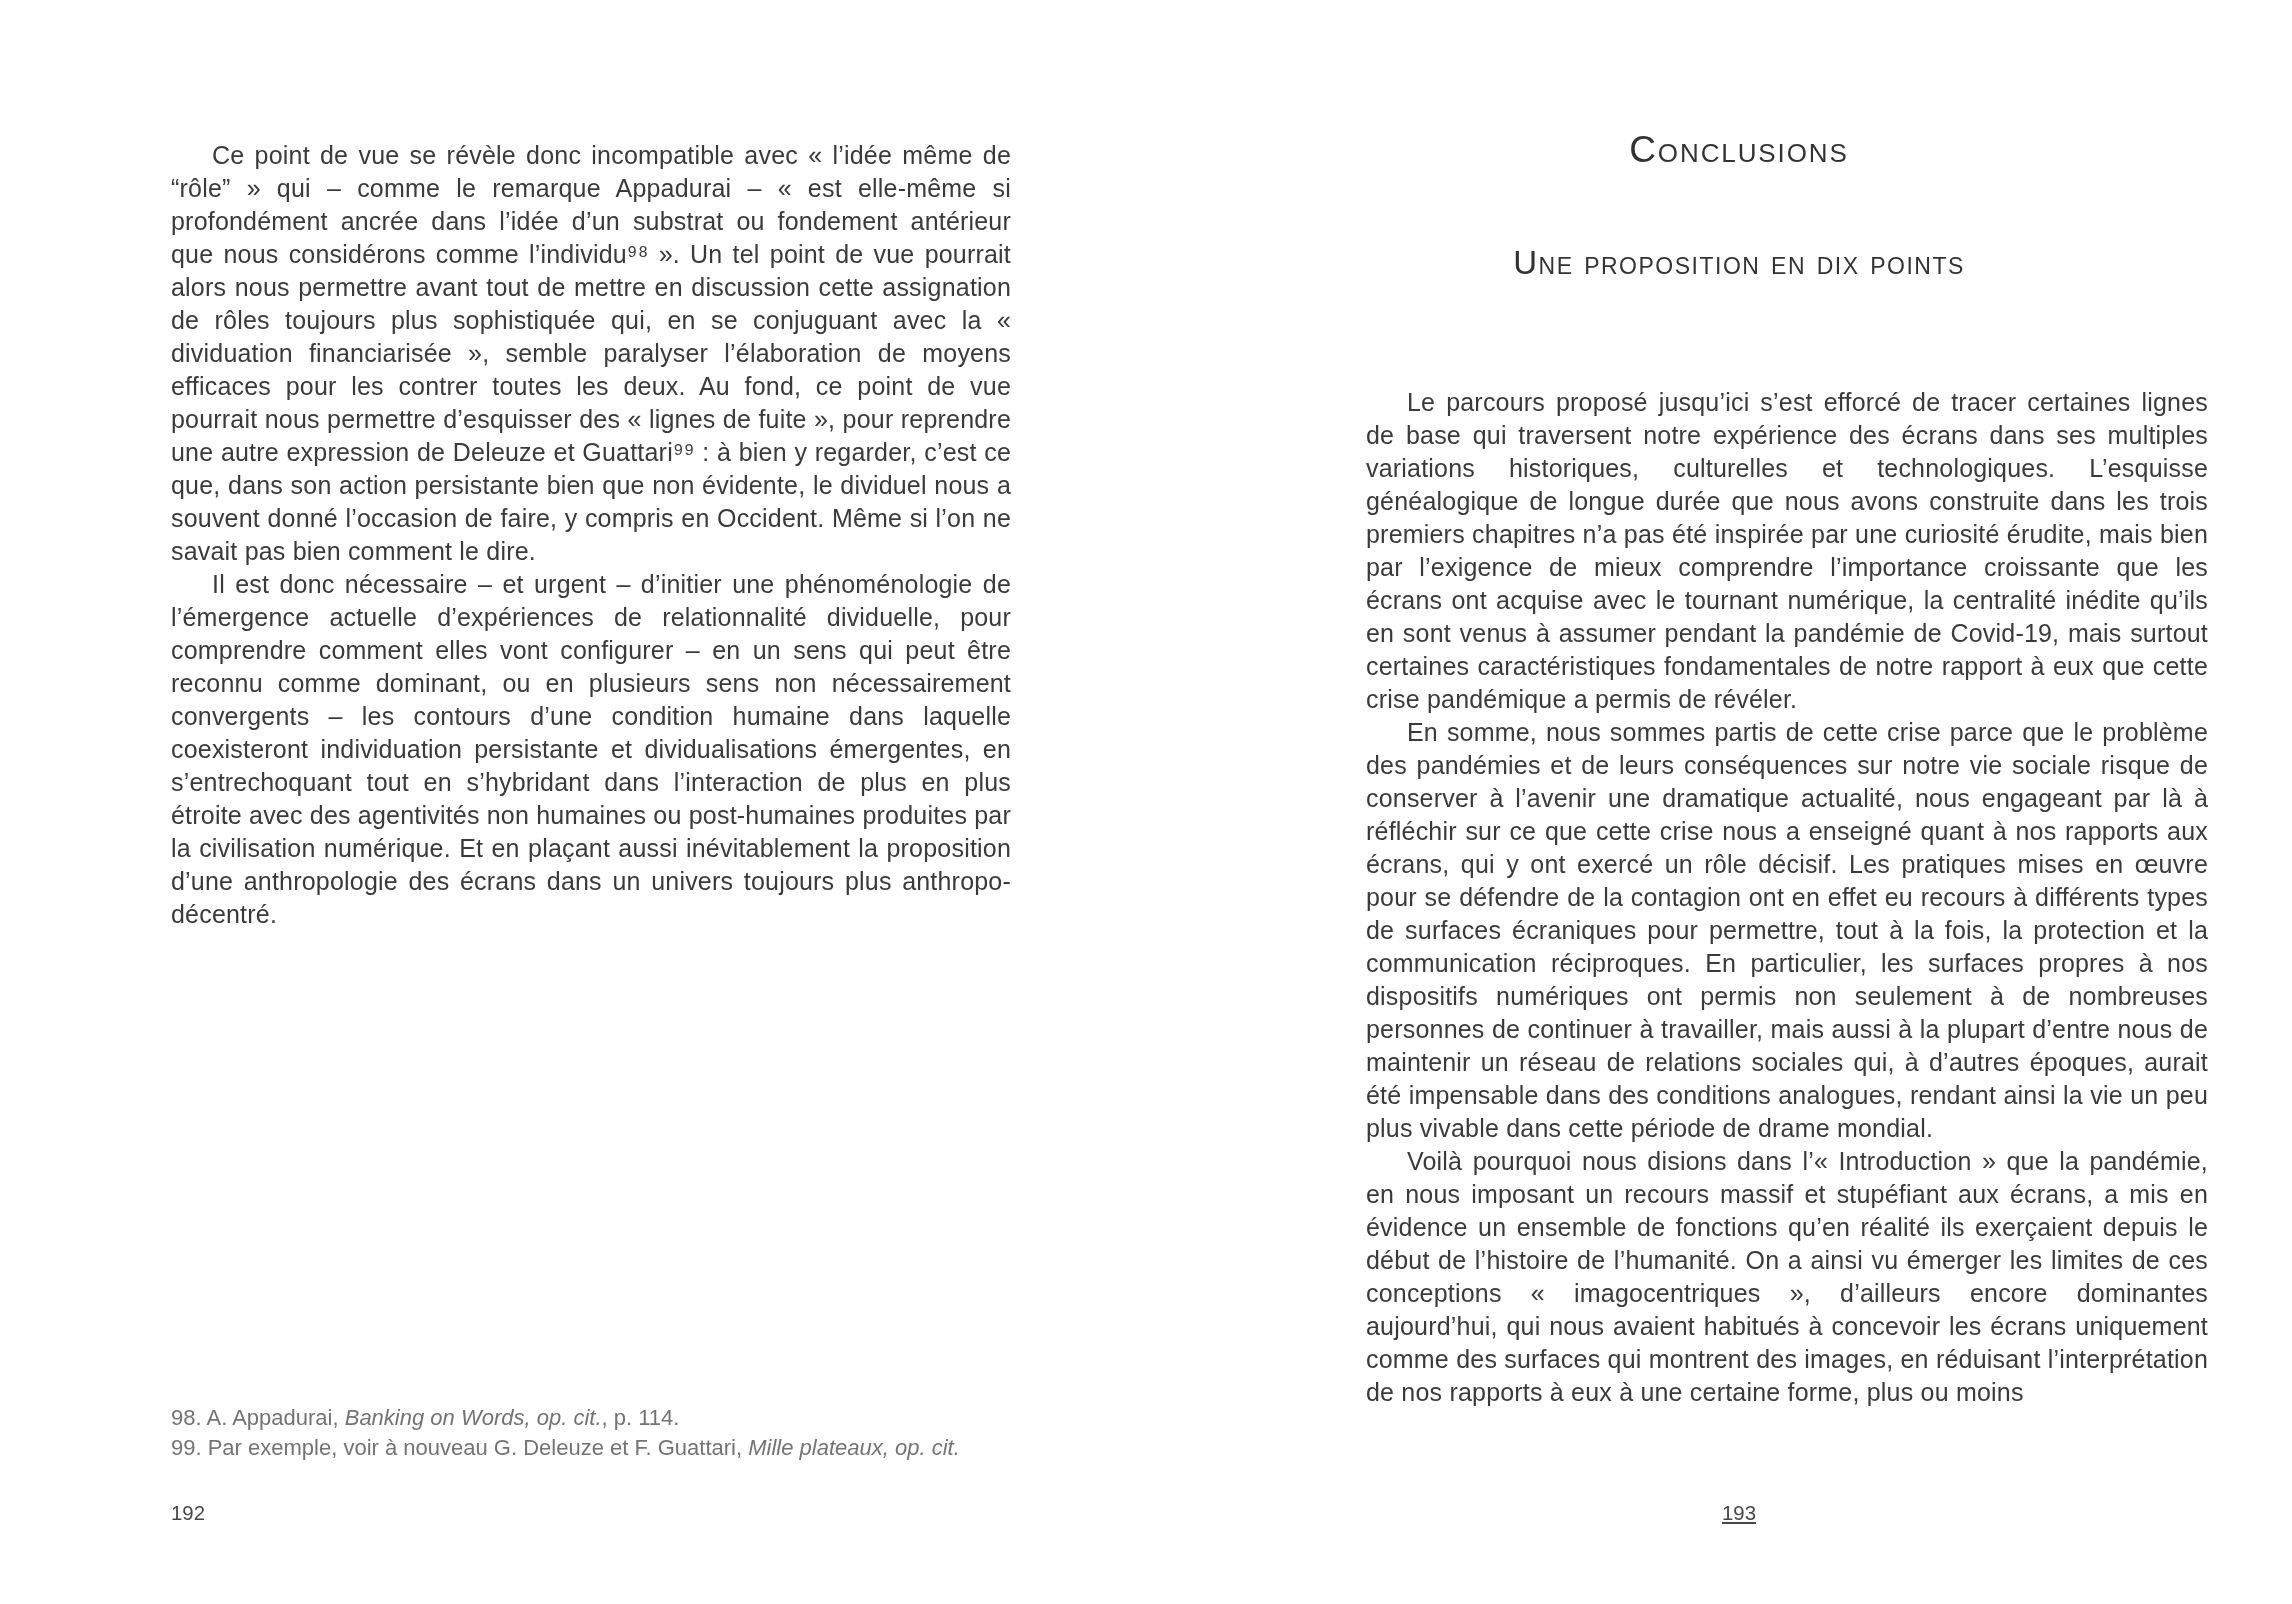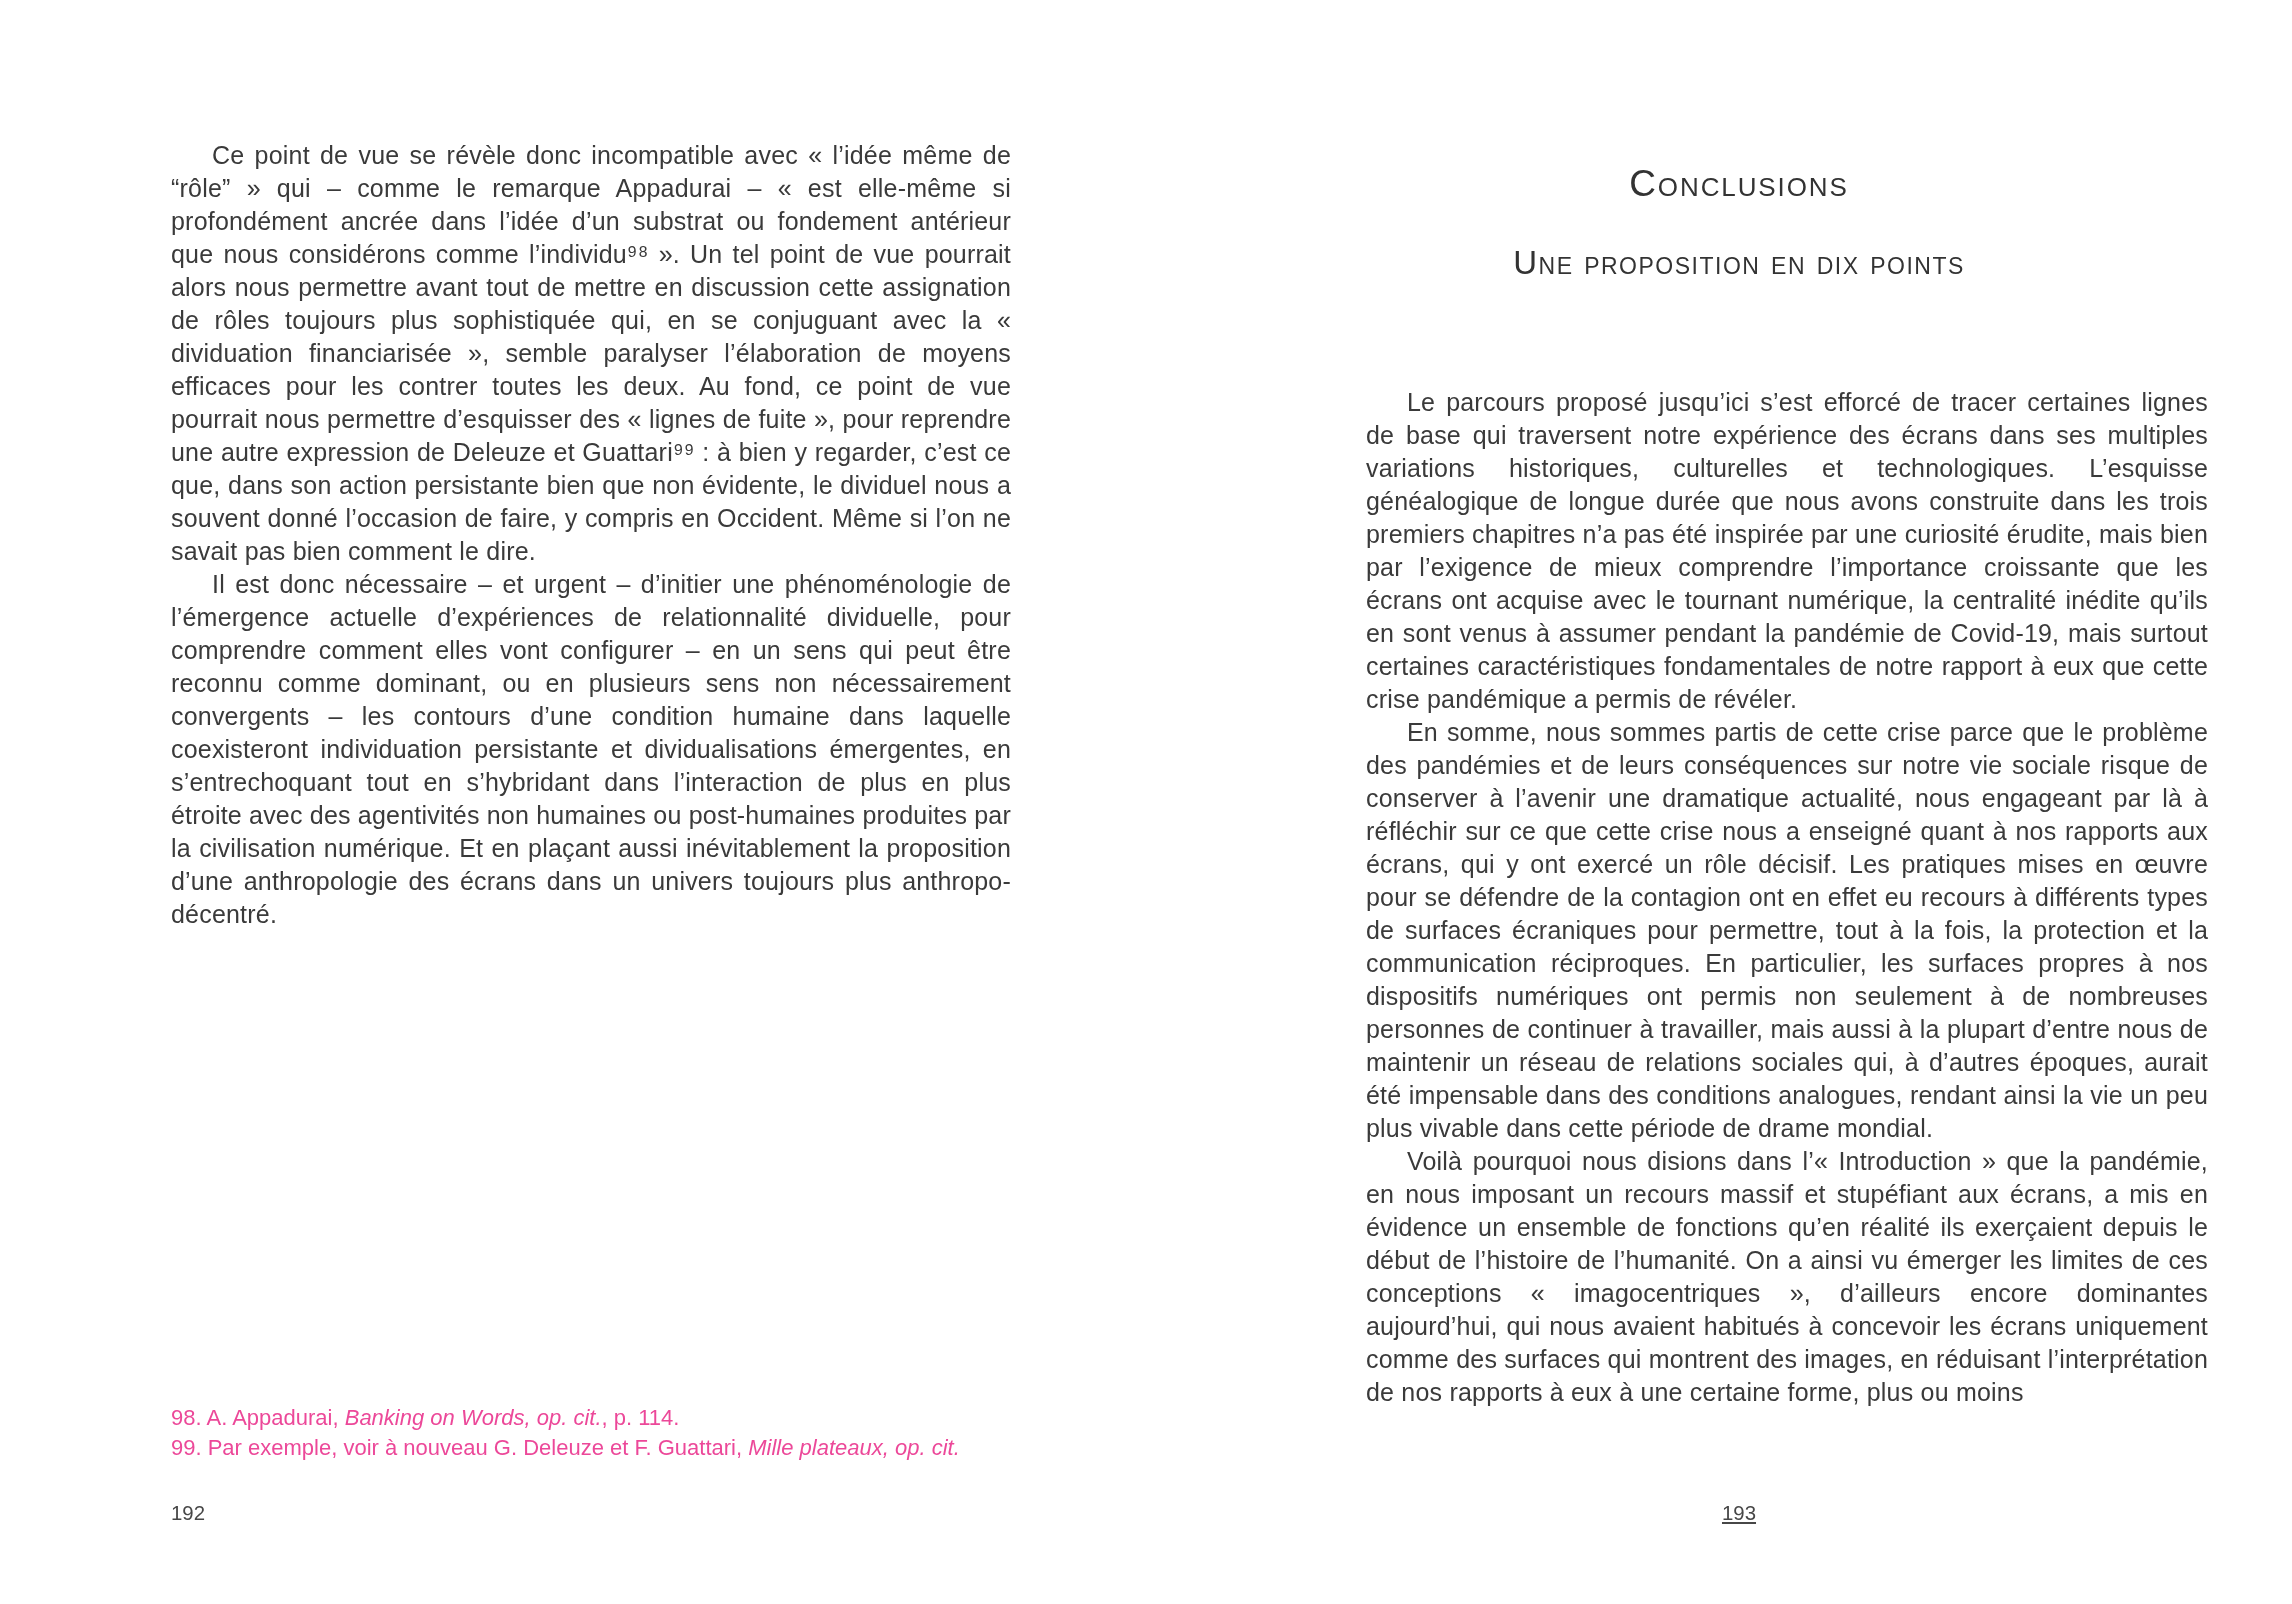--- a/index.html
+++ b/index.html
@@ -38,21 +38,20 @@
     position: absolute;
     left: 1318px;
     top: 129px;
     width: 842px;
     text-align: center;
     font-variant: small-caps;
     font-weight: 400;
     font-size: 37px;
     letter-spacing: 1.9px;
     color: #333333;
-    margin-top: 34px;
   }
   .chapter-subtitle {
     position: absolute;
     left: 1318px;
     top: 236px;
     width: 842px;
     text-align: center;
     font-variant: small-caps;
     font-weight: 400;
     font-size: 33px;
@@ -61,21 +60,21 @@
     color: #333333;
   }
   .subtitle-line { display: block; }
   .footnotes {
     position: absolute;
     left: 171px;
     top: 1403px;
     width: 854px;
     font-size: 22px;
     line-height: 30px;
-    color: #ec4899;
+    color: #737373;
   }
   .footnote { text-align: left; }
   .italic { font-style: italic; }
   .page-number {
     position: absolute;
     top: 1502px;
     font-size: 20.4px;
     color: #474747;
   }
   .pn-left { left: 171px; }

